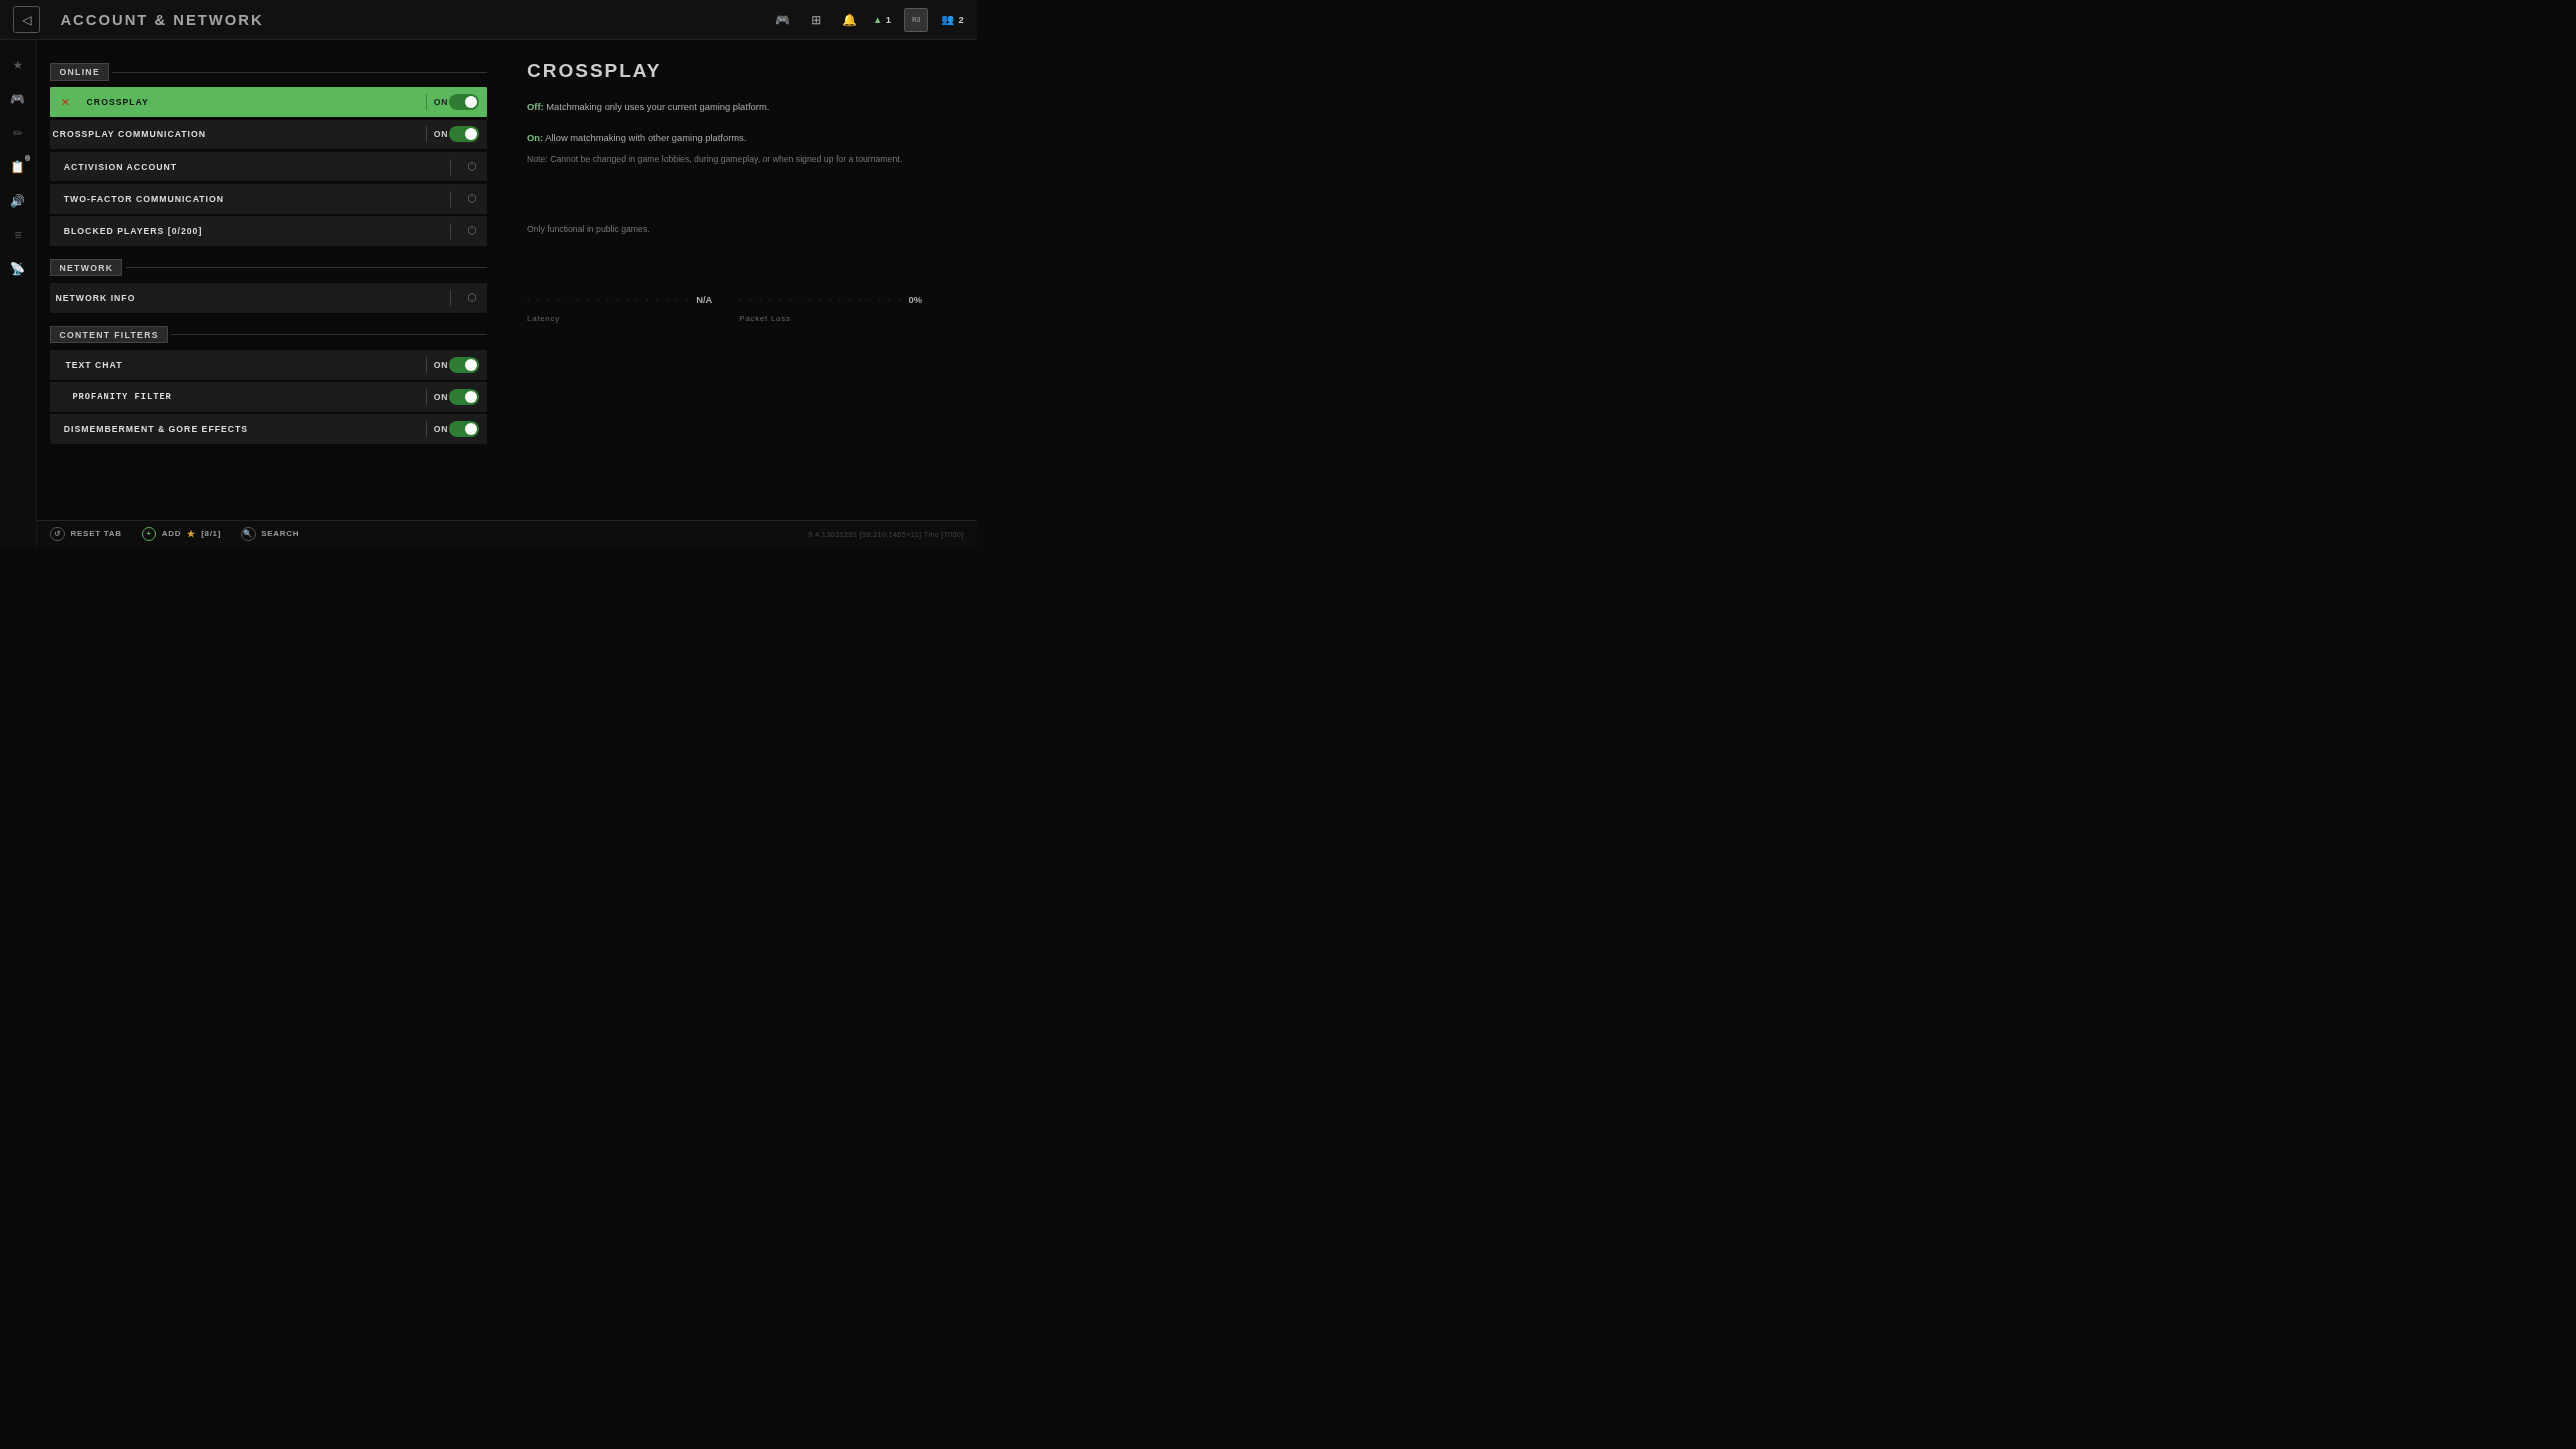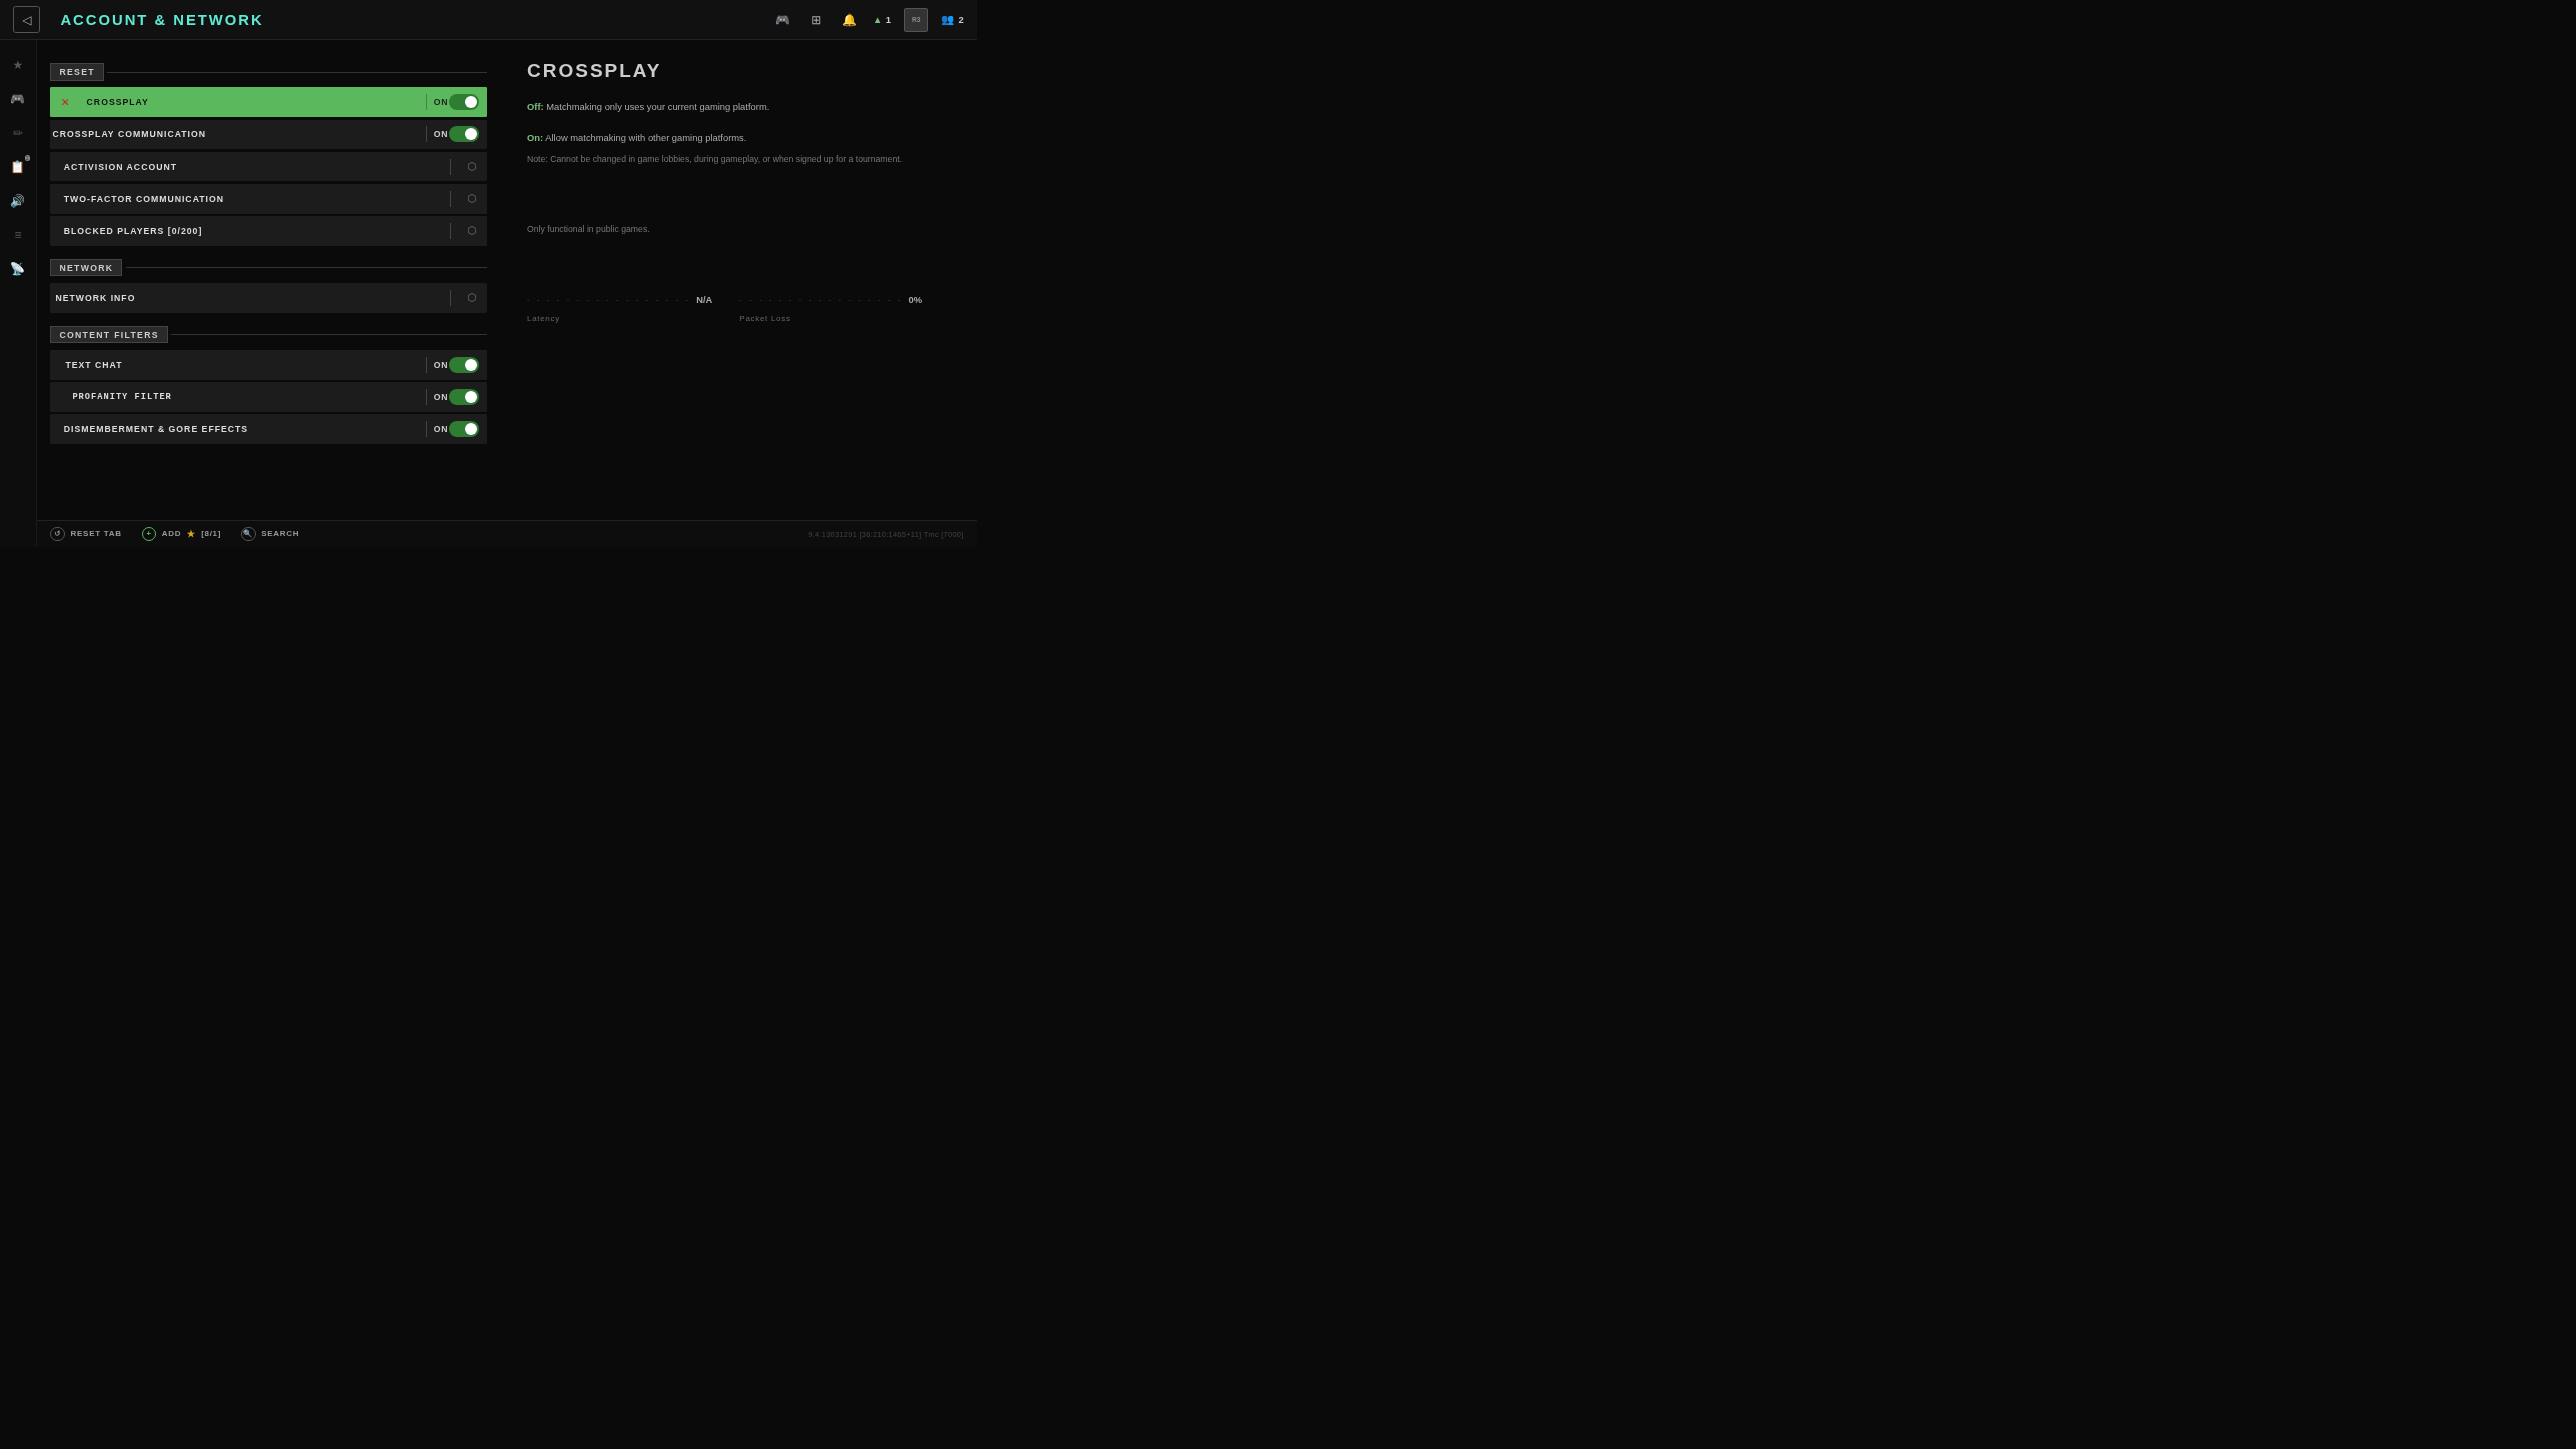--- a/index.html
+++ b/index.html
@@ -35,21 +35,21 @@
       cursor: pointer;
       color: #aaa;
       font-size: 12px;
     }
 
     .header-title {
       margin-left: 20px;
       font-size: 14.8px;
       font-weight: bold;
       letter-spacing: 2px;
-      color: #5eead4;
+      color: #a3a3a3;
     }
 
     .header-right {
       margin-left: auto;
       display: flex;
       align-items: center;
       gap: 13.4px;
     }
 
     .header-icon {
@@ -422,21 +422,21 @@
   <div class="sidebar-icon">🔊</div>
   <div class="sidebar-icon">≡</div>
   <div class="sidebar-icon" style="color:#7dbd7d;">📡</div>
 </div>
 
 <div class="main">
 
   <div class="left-panel">
 
     <div class="section-header">
-      <div class="section-label">RESET</div>
+      <div class="section-label">ONLINE</div>
       <div class="section-line"></div>
     </div>
 
     <div class="settings-row active">
       <div class="settings-row-icon">✕</div>
       <div class="settings-row-label">CROSSPLAY</div>
       <div class="settings-row-divider"></div>
       <div class="settings-row-value">ON</div>
       <div class="toggle on">
         <div class="toggle-knob"></div>

